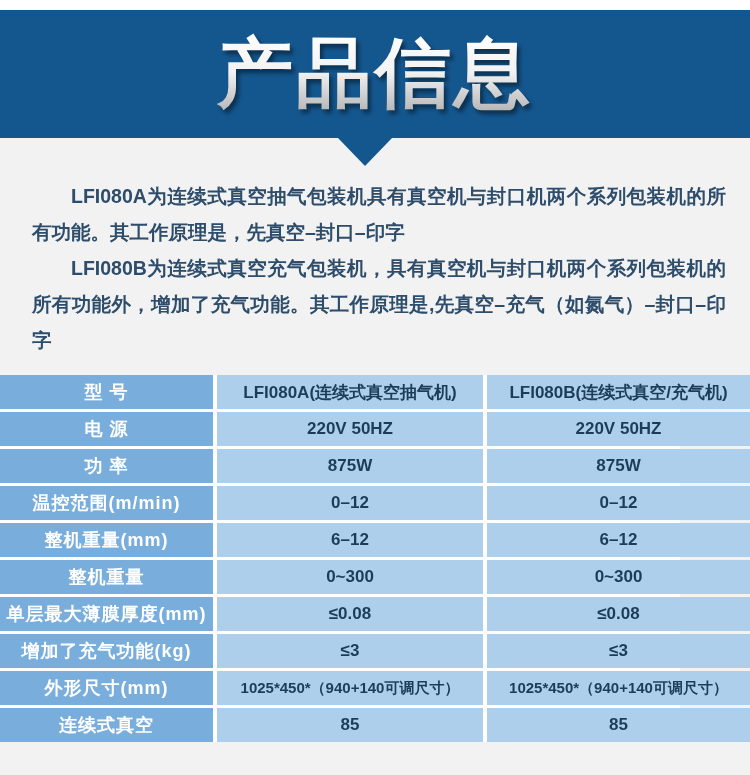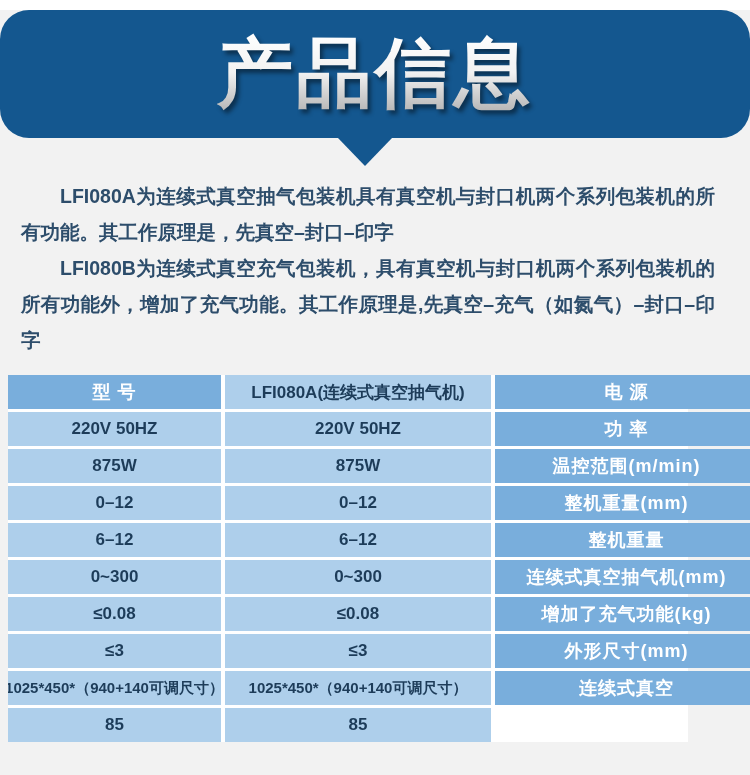--- a/index.html
+++ b/index.html
@@ -12,21 +12,21 @@
     position:relative; width:750px; height:775px;
     background:#f2f2f2; overflow:hidden;
   }
   .top-strip {
     position:absolute; top:0; left:0; width:750px; height:10px;
     background:#ffffff;
   }
   .banner {
     position:absolute; top:10px; left:0; width:750px; height:128px;
     background:var(--banner-bg,#14578F);
-    display:flex; align-items:center; justify-content:center;border-radius:29px;
+    display:flex; align-items:center; justify-content:center;
   }
   .banner-title {
     font-size:76px; font-weight:bold; letter-spacing:3px;
     color:#ececec;
     text-shadow:3px 4px 3px rgba(0,0,0,0.45);
   }
   @supports ((-webkit-background-clip:text) or (background-clip:text)) {
     .banner-title {
       background:linear-gradient(180deg,#ffffff 8%,#f2f2f2 48%,#a6a6a6 96%);
       -webkit-background-clip:text; background-clip:text;
@@ -36,28 +36,28 @@
     }
   }
   .banner-pointer {
     position:absolute; top:138px; left:338px;
     width:0; height:0;
     border-left:27px solid transparent;
     border-right:27px solid transparent;
     border-top:28px solid var(--banner-bg,#14578F);
   }
   .intro {
-    position:absolute; top:178px; left:21px; width:694px;
+    position:absolute; top:178px; left:32px; width:694px;
     font-size:19.5px; line-height:36px; font-weight:bold;
     color:var(--intro-text,#2d4d6b);
     text-align:justify;
   }
   .intro p { margin:0; text-indent:2em; }
   .spec {
-    position:absolute; top:375px; left:8px; width:680px;
+    position:absolute; top:375px; left:0; width:680px;
     background:var(--gap,#ffffff);
     display:grid;
     grid-template-columns:213px 266px 263px;
     grid-auto-rows:34px;
     column-gap:4px; row-gap:3px;
   }
   .cell {
     display:flex; align-items:center; justify-content:center;
     white-space:nowrap; overflow:hidden;
   }
@@ -87,20 +87,21 @@
 
   <div class="intro">
     <p>LFI080A为连续式真空抽气包装机具有真空机与封口机两个系列包装机的所有功能。其工作原理是，先真空–封口–印字</p>
     <p>LFI080B为连续式真空充气包装机，具有真空机与封口机两个系列包装机的所有功能外，增加了充气功能。其工作原理是,先真空–充气（如氮气）–封口–印字</p>
   </div>
 
   <div class="spec">
 
     <div class="cell label-cell">型 号</div>
     <div class="cell value-cell">LFI080A(连续式真空抽气机)</div>
+    <div class="cell value-cell">LFI080B(连续式真空/充气机)</div>
 
     <div class="cell label-cell">电 源</div>
     <div class="cell value-cell">220V 50HZ</div>
     <div class="cell value-cell">220V 50HZ</div>
 
     <div class="cell label-cell">功 率</div>
     <div class="cell value-cell">875W</div>
     <div class="cell value-cell">875W</div>
 
     <div class="cell label-cell">温控范围(m/min)</div>
@@ -108,21 +109,21 @@
     <div class="cell value-cell">0–12</div>
 
     <div class="cell label-cell">整机重量(mm)</div>
     <div class="cell value-cell">6–12</div>
     <div class="cell value-cell">6–12</div>
 
     <div class="cell label-cell">整机重量</div>
     <div class="cell value-cell">0~300</div>
     <div class="cell value-cell">0~300</div>
 
-    <div class="cell label-cell">连续式真空抽气机(mm)</div>
+    <div class="cell label-cell">单层最大薄膜厚度(mm)</div>
     <div class="cell value-cell">≤0.08</div>
     <div class="cell value-cell">≤0.08</div>
 
     <div class="cell label-cell">增加了充气功能(kg)</div>
     <div class="cell value-cell">≤3</div>
     <div class="cell value-cell">≤3</div>
 
     <div class="cell label-cell">外形尺寸(mm)</div>
     <div class="cell value-cell small">1025*450*（940+140可调尺寸）</div>
     <div class="cell value-cell small">1025*450*（940+140可调尺寸）</div>

